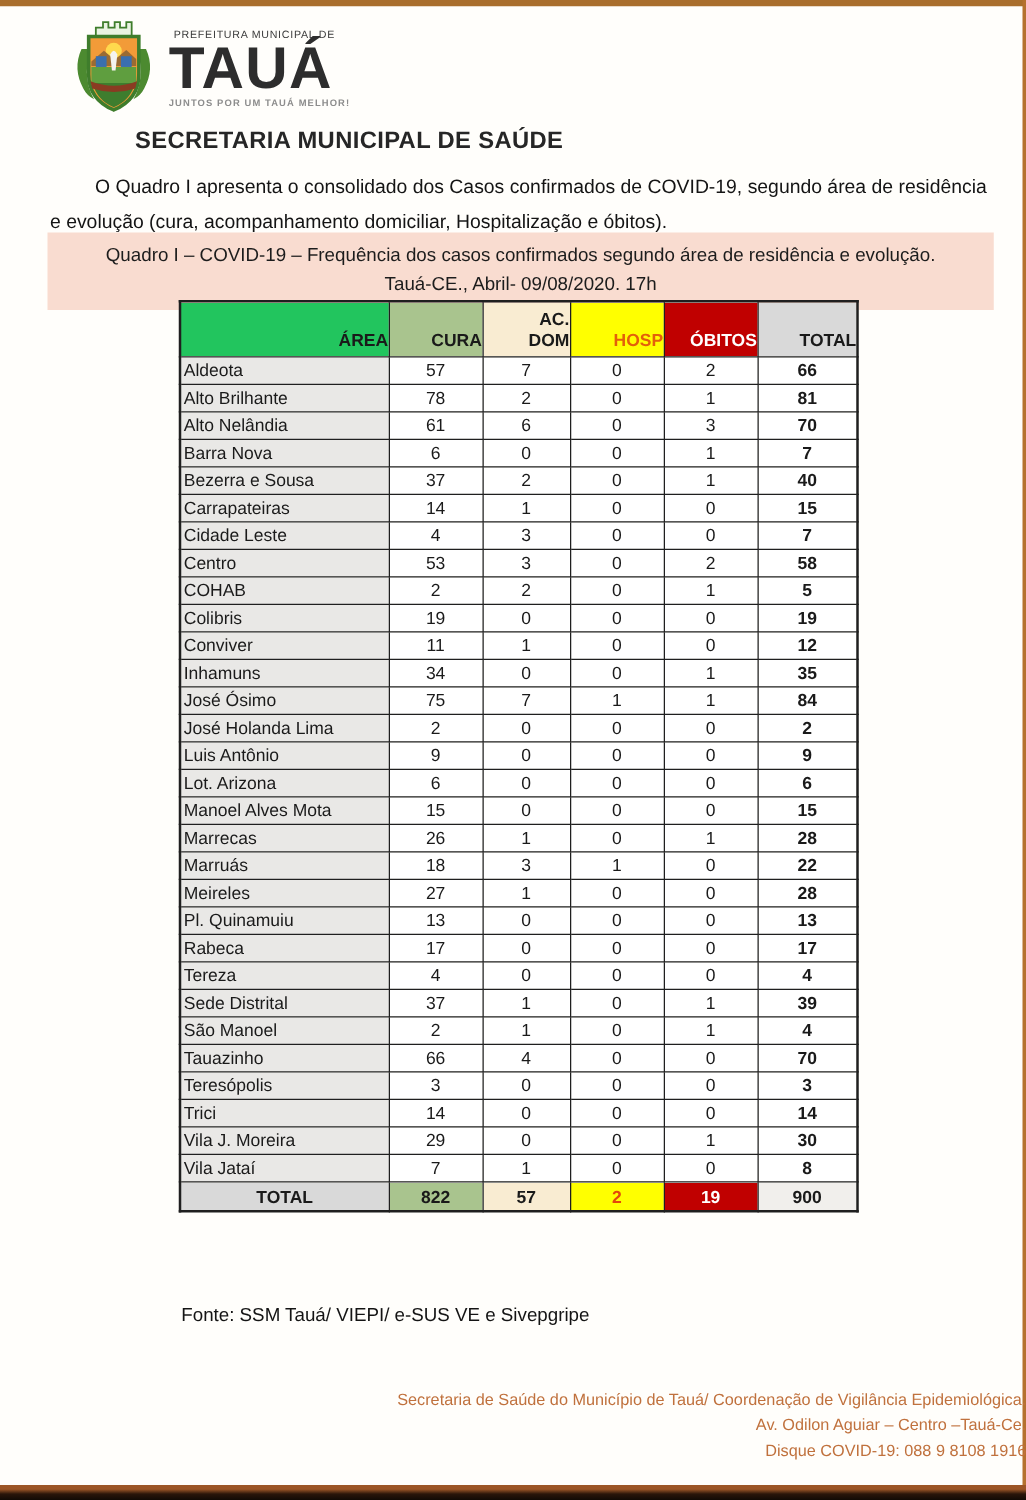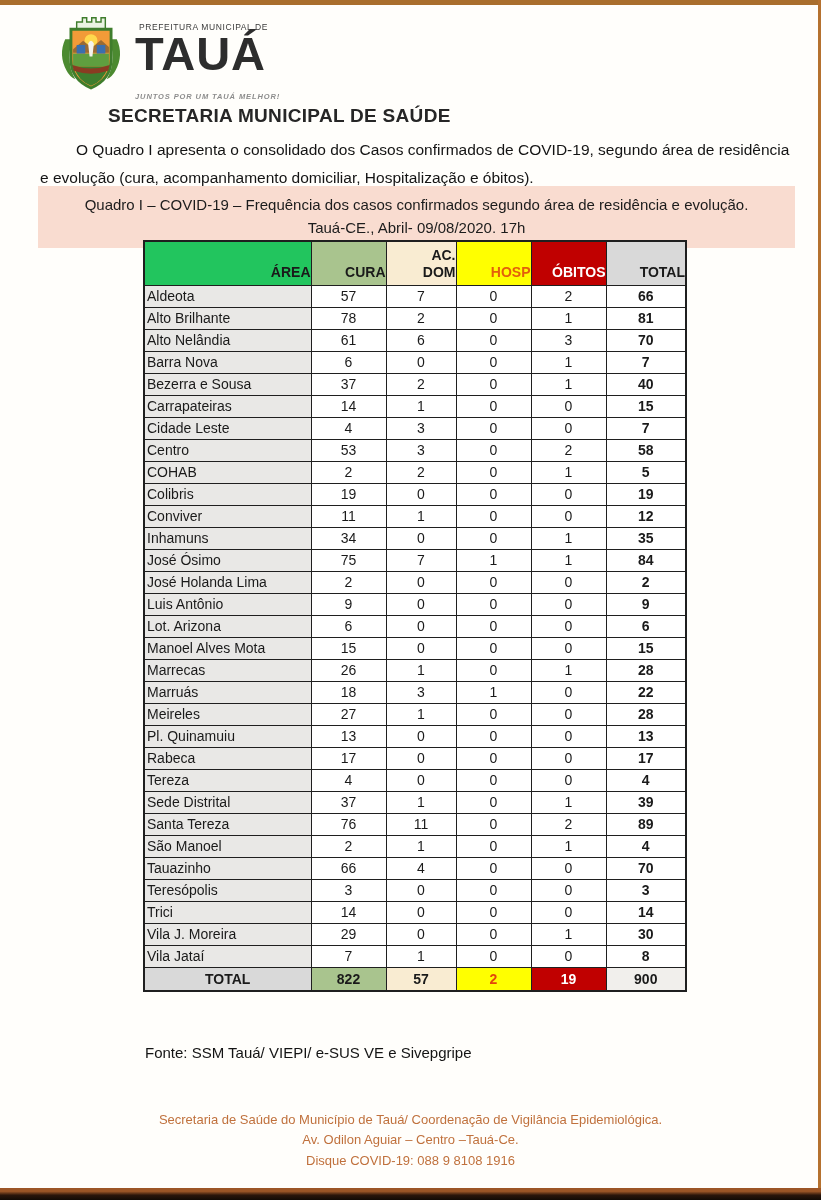--- a/index.html
+++ b/index.html
@@ -17,21 +17,21 @@
   .bottom-bar { position:absolute; bottom:0; left:0; width:100%; height:12px;
     background:linear-gradient(#9c5526 0%, #9c5526 28%, #2a150a 60%, #120a05 100%); }
 
   
   .header { position:absolute; top:12px; left:55px; }
   .lockup { display:flex; align-items:flex-start; }
   .crest { width:72px; height:86px; flex:0 0 auto; }
   .brand { margin-left:8px; margin-top:10px; }
   .org-small { font-size:8.5px; font-weight:normal; letter-spacing:.6px; color:#3a3a3a; margin-left:4px; }
   .org-name { font-size:47px; font-weight:800; letter-spacing:1px; color:#2d2d2d; line-height:.92; }
-  .org-slogan { font-size:7.5px; font-style:italic; font-weight:bold; letter-spacing:.9px; color:#8d8d8d; text-align:center; margin-top:17px; }
+  .org-slogan { font-size:7.5px; font-weight:bold; letter-spacing:.9px; color:#8d8d8d; text-align:center; margin-top:3px; }
   .department { font-size:19px; font-weight:bold; color:#262626; letter-spacing:.3px; margin:4px 0 0 53px; }
 
   
   .intro { position:absolute; top:136px; left:40px; width:756px;
     font-size:15.5px; line-height:1.8; text-indent:36px; color:#141414; }
 
   
   .quadro-box { position:absolute; top:186px; left:38px; width:757px;
     background:#f9dcd0; padding:7px 28px 8px; text-align:center;
     font-size:15px; line-height:1.55; color:#1c1c1c; }
@@ -65,21 +65,21 @@
   td.t-cura  { background:#a9c48e; }
   td.t-acdom { background:#f9ecd2; }
   td.t-hosp  { background:#ffff00; color:#e3470a; }
   td.t-obitos{ background:#c00000; color:#ffffff; }
   td.t-total { background:#f1efec; }
 
   .fonte { position:absolute; top:1044px; left:145px; font-size:15px; color:#141414; }
 
   
   .footer { position:absolute; bottom:28px; left:0; width:100%;
-    text-align:center; color:#c0713d; font-size:13px; line-height:1.6; }
+    text-align:right; color:#c0713d; font-size:13px; line-height:1.6; }
 </style>
 </head>
 <body>
 
 <div class="top-bar"></div>
 <div class="right-bar"></div>
 <div class="bottom-bar"></div>
 
 <div class="header">
   <div class="lockup">
@@ -323,28 +323,20 @@
       </tr>
       <tr>
         <td class="c-area">Sede Distrital</td>
         <td class="c-num">37</td>
         <td class="c-num">1</td>
         <td class="c-num">0</td>
         <td class="c-num">1</td>
         <td class="c-num c-total">39</td>
       </tr>
       <tr>
-        <td class="c-area">Santa Tereza</td>
-        <td class="c-num">76</td>
-        <td class="c-num">11</td>
-        <td class="c-num">0</td>
-        <td class="c-num">2</td>
-        <td class="c-num c-total">89</td>
-      </tr>
-      <tr>
         <td class="c-area">São Manoel</td>
         <td class="c-num">2</td>
         <td class="c-num">1</td>
         <td class="c-num">0</td>
         <td class="c-num">1</td>
         <td class="c-num c-total">4</td>
       </tr>
       <tr>
         <td class="c-area">Tauazinho</td>
         <td class="c-num">66</td>

